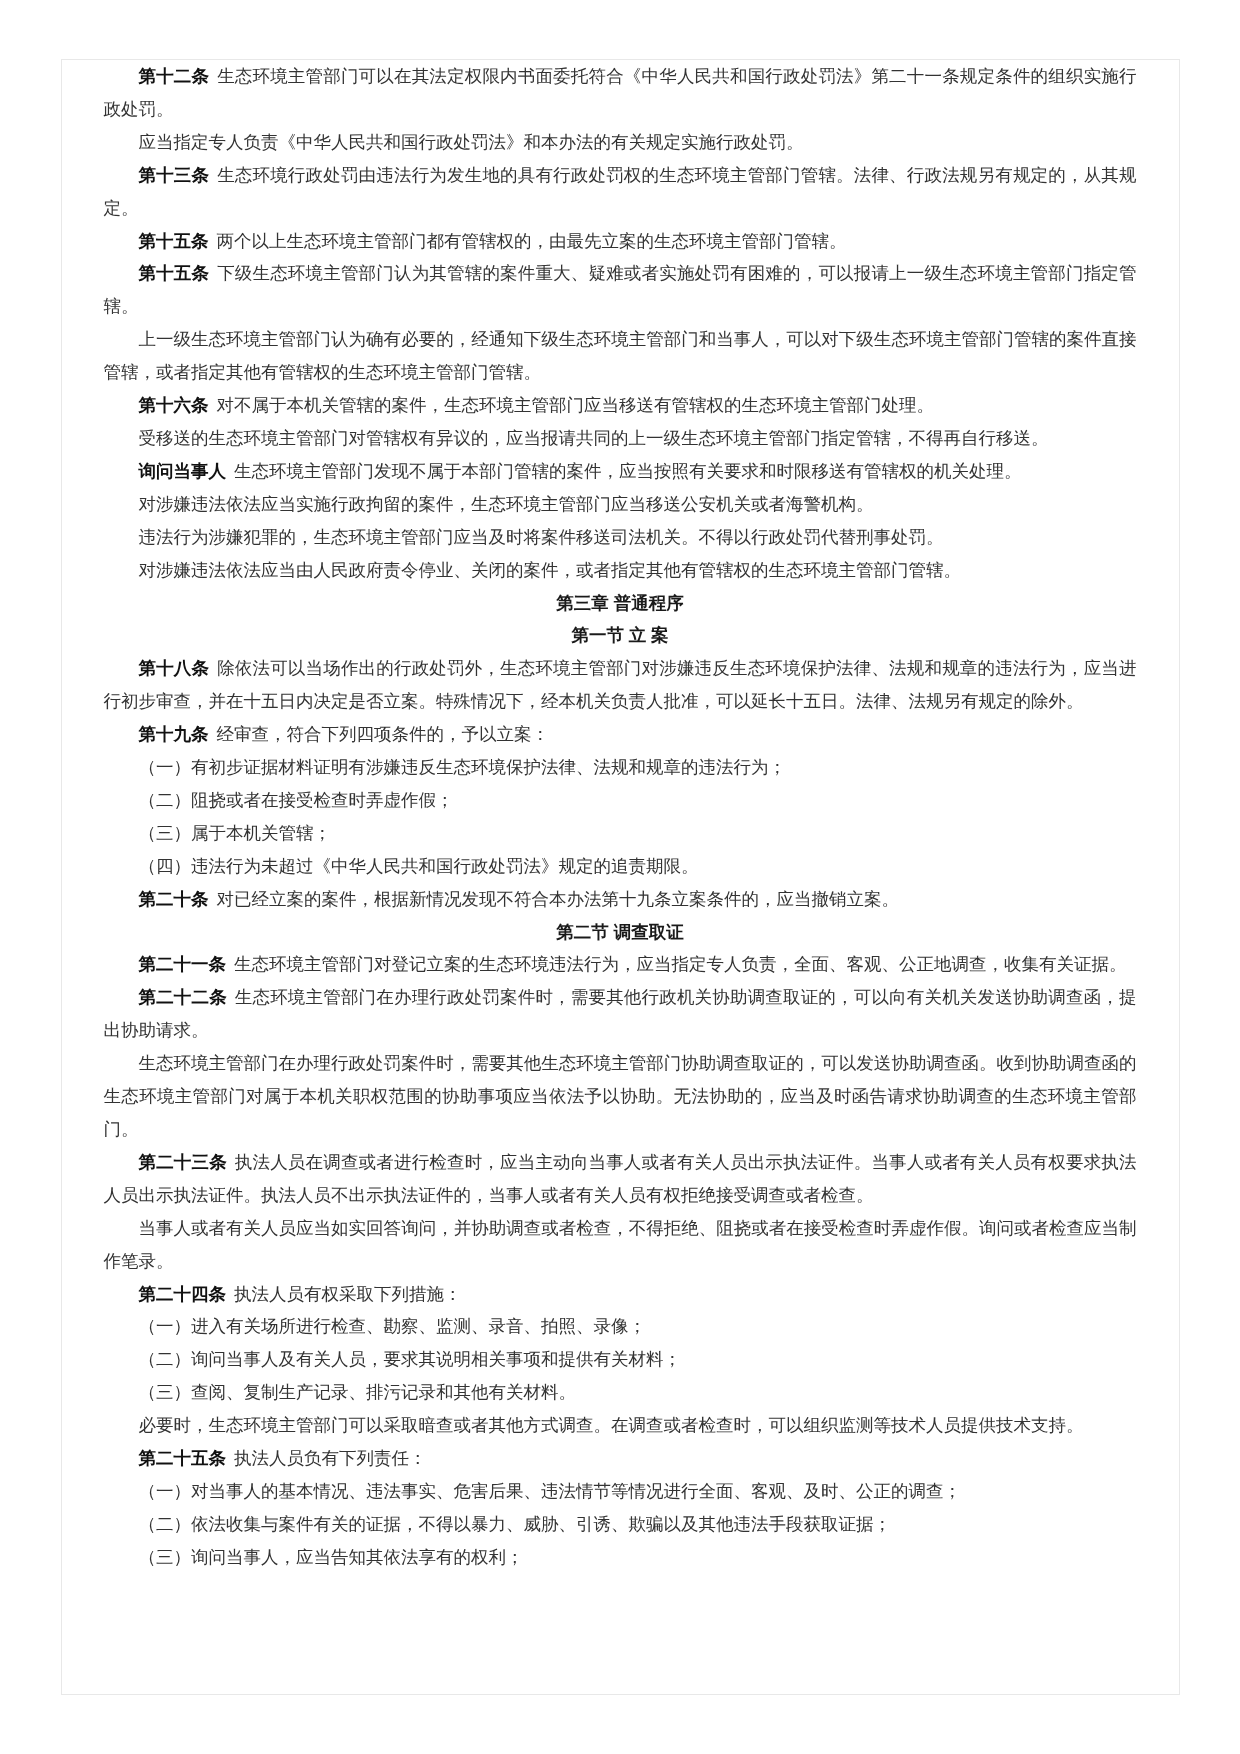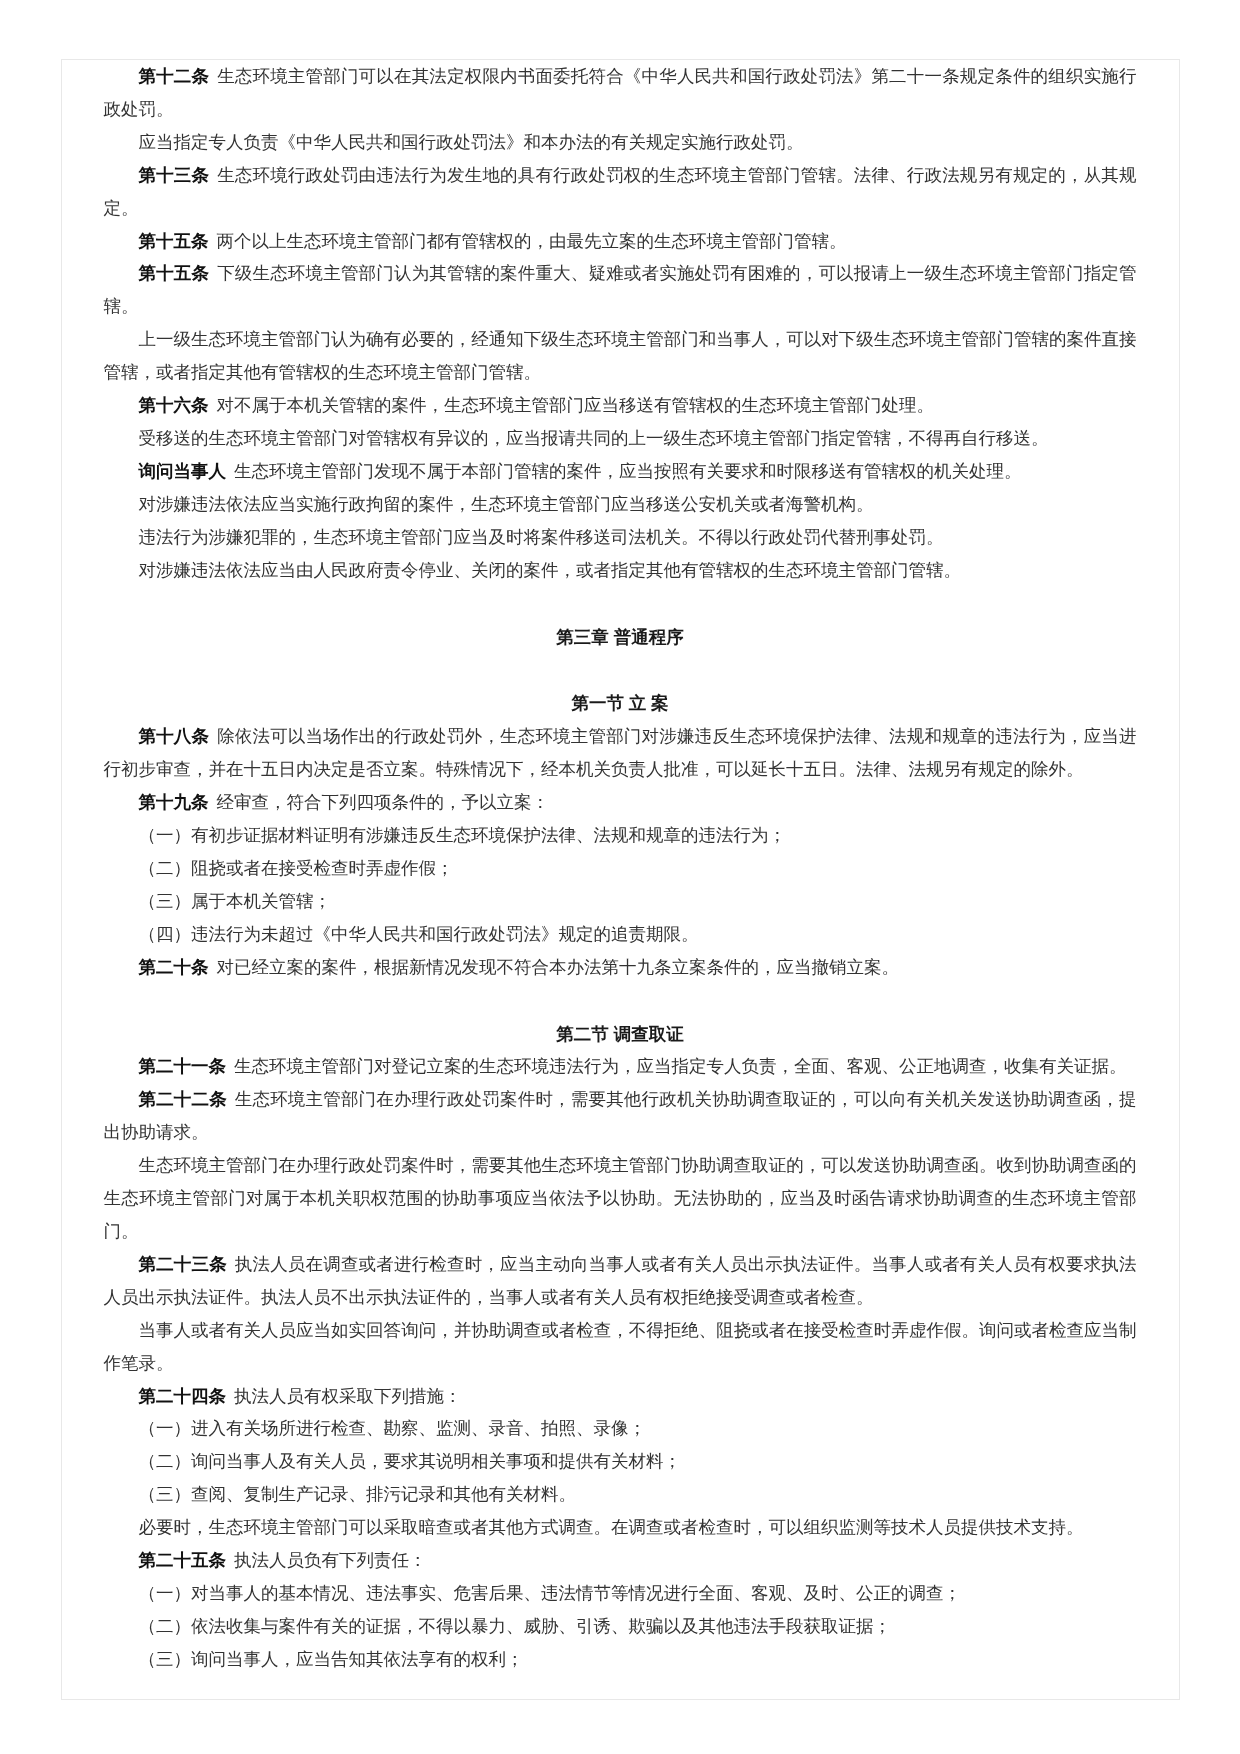--- a/index.html
+++ b/index.html
@@ -38,21 +38,20 @@
   .doc p .art {
     font-weight: bold;
     color: #111111;
     margin-right: 0.45em;
   }
   .doc p.heading {
     text-align: center;
     text-indent: 0;
     font-weight: bold;
     color: #1a1a1a;
-    margin-top: 34px;
   }
 </style>
 </head>
 <body>
 
 <div class="canvas">
   <div class="page">
     <div class="doc">
         <p><span class="art">第十二条</span>生态环境主管部门可以在其法定权限内书面委托符合《中华人民共和国行政处罚法》第二十一条规定条件的组织实施行政处罚。</p>
         <p>应当指定专人负责《中华人民共和国行政处罚法》和本办法的有关规定实施行政处罚。</p>

